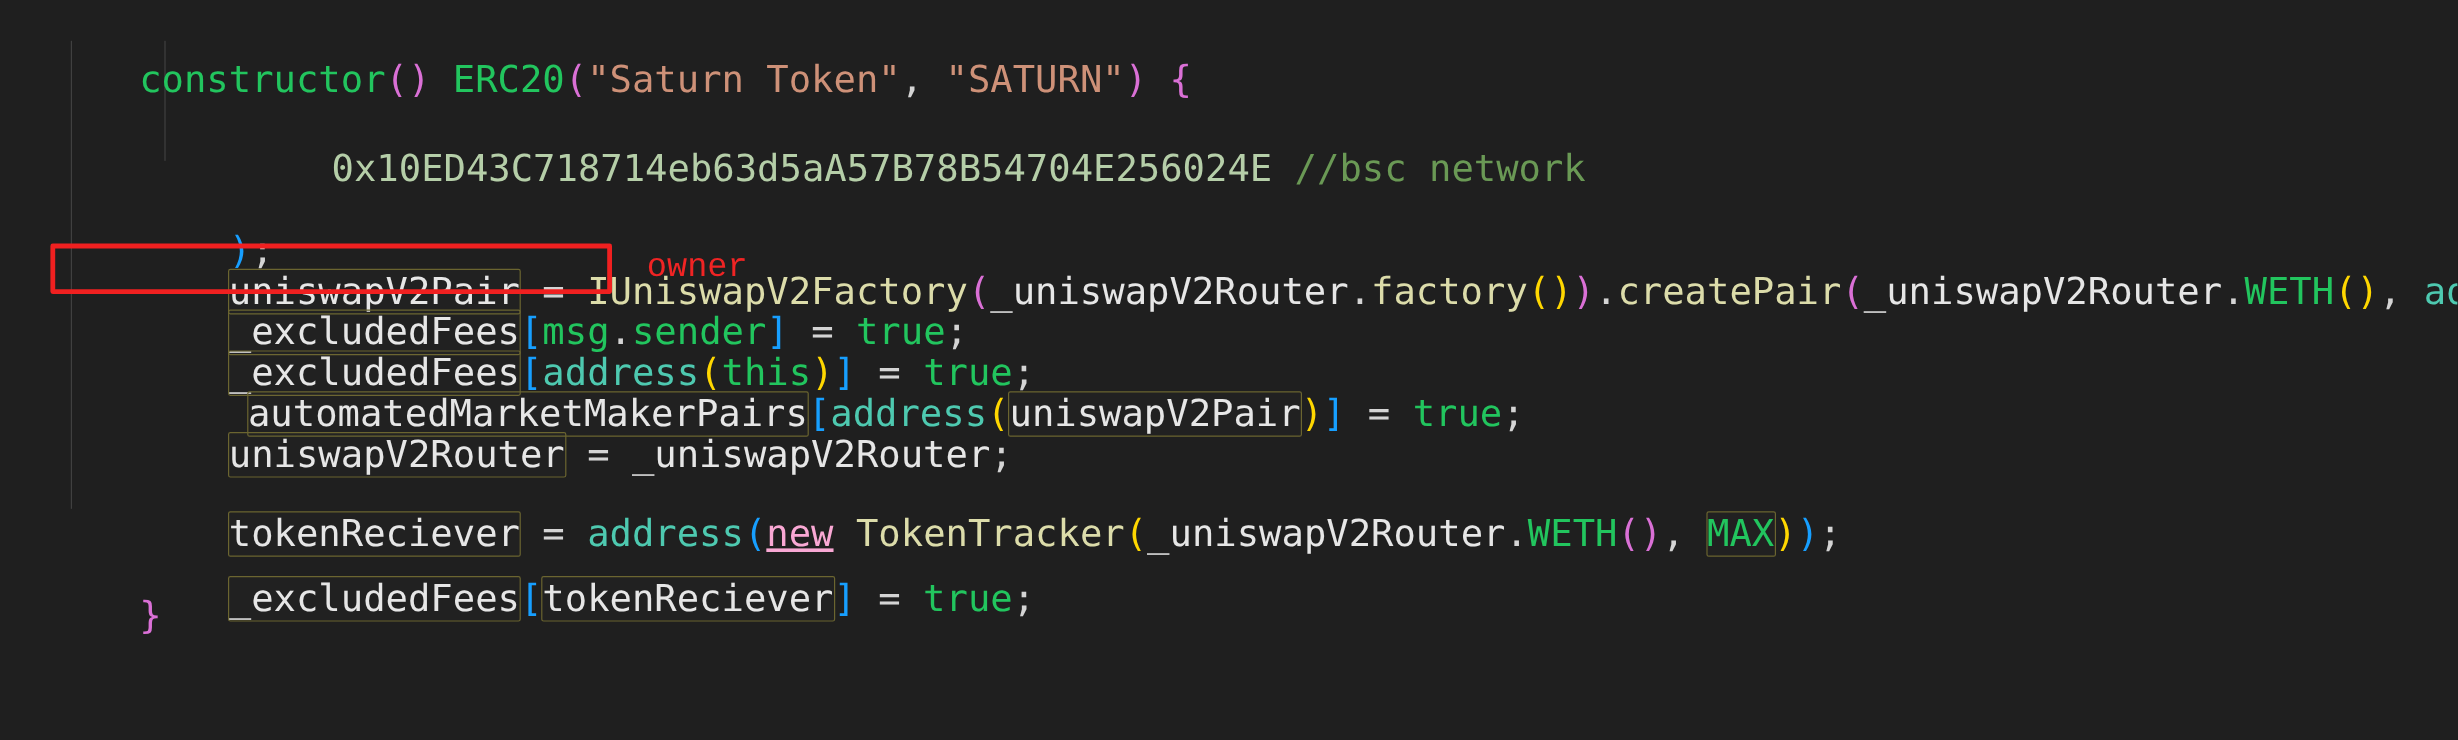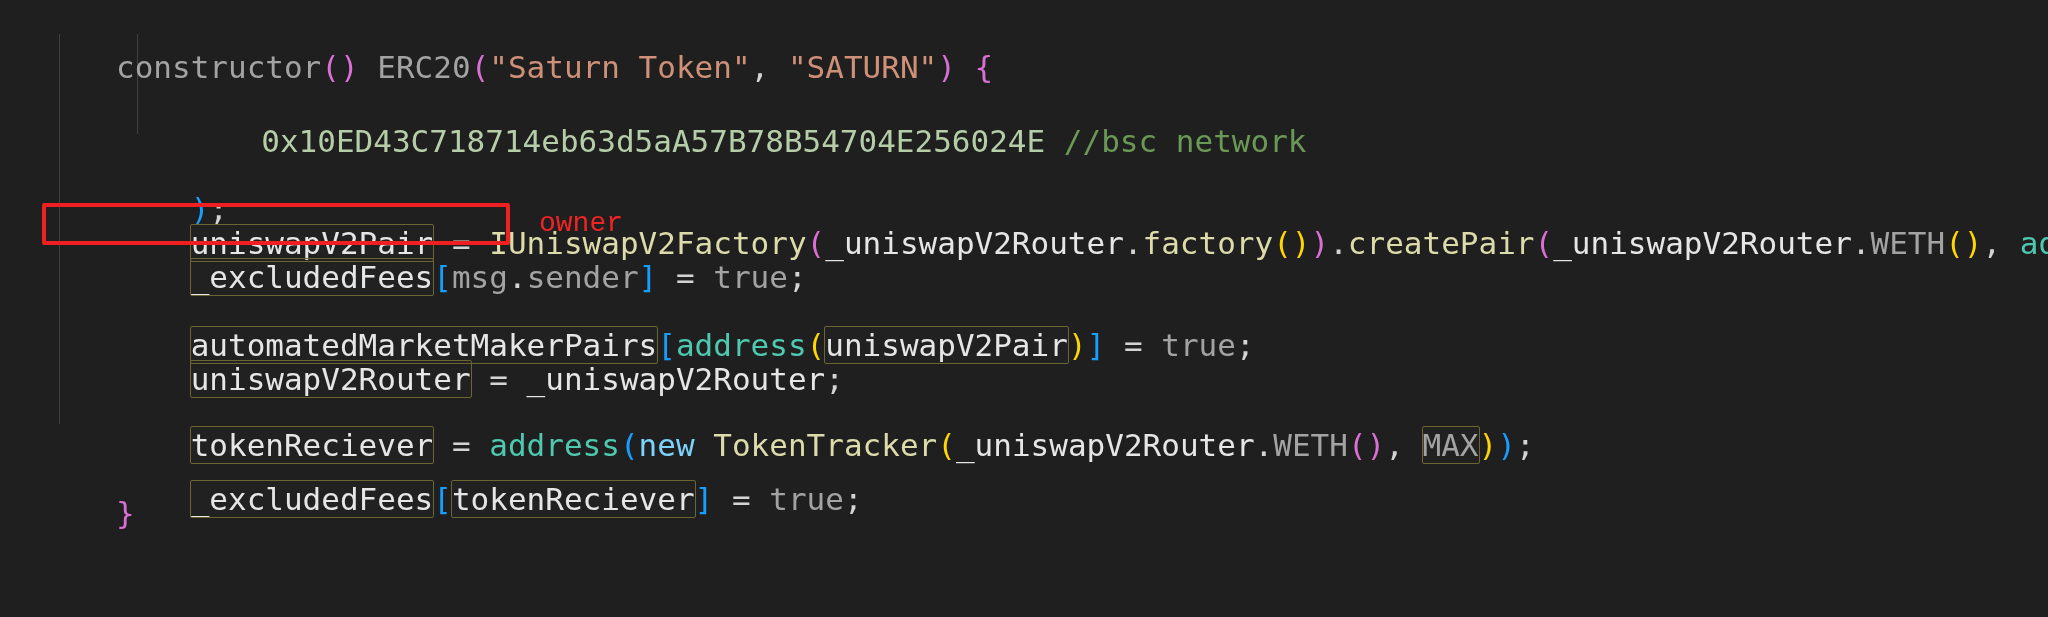--- a/index.html
+++ b/index.html
@@ -34,24 +34,24 @@
   }
   
   .guide {
     position: absolute;
     top: 0;
     bottom: 0;
     width: 1px;
     background: #404040;
   }
   
-  .t-kw      { color: #7dd3fc; }  
+  .t-kw      { color: #f9a8d4; text-decoration: underline; }  
   .t-fn      { color: #dcdcaa; }  
   .t-type    { color: #4ec9b0; }  
-  .t-blue    { color: #a3a3a3; text-align: right; } 
+  .t-blue    { color: #22c55e; text-align: right; } 
   .t-str     { color: #ce9178; }  
   .t-num     { color: #b5cea8; }  
   .t-comment { color: #6a9955; }  
   .t-plain   { color: #d4d4d4; }
   .t-white   { color: #e6e6e6; }
   .p-pink    { color: #da70d6; }  
   .p-yellow  { color: #ffd700; }  
   .p-blue    { color: #179fff; }  
 
   
@@ -85,42 +85,45 @@
   <div class="code-area">
 
     <div class="guide" style="left:59px; top:34px; height:390px;"></div>
     <div class="guide" style="left:137px; top:34px; height:100px;"></div>
 
     <div class="line" style="top:0px; padding-left:4px; position:absolute;">
       <span class="t-blue">constructor</span><span class="p-pink">()</span><span class="t-plain"> </span><span class="t-blue">ERC20</span><span class="p-pink">(</span><span class="t-str">"Saturn Token"</span><span class="t-plain">, </span><span class="t-str">"SATURN"</span><span class="p-pink">)</span><span class="t-plain"> </span><span class="p-pink">{</span>
     </div>
 
 
-    <div class="line" style="top:74px; padding-left:0; position:absolute;">
+    <div class="line" style="top:74px; padding-left:15px; position:absolute;">
       <span class="t-plain">        </span><span class="t-num">0x10ED43C718714eb63d5aA57B78B54704E256024E</span><span class="t-plain"> </span><span class="t-comment">//bsc network</span>
     </div>
 
     <div class="line" style="top:108px; padding-left:4px; position:absolute;">
       <span class="t-plain">        </span>
     </div>
 
     <div class="line" style="top:142px; padding-left:4px; position:absolute;">
       <span class="t-plain">    </span><span class="p-blue">)</span><span class="t-plain">;</span>
     </div>
 
     <div class="line" style="top:176px; padding-left:4px; position:absolute;">
       <span class="t-plain">    </span><span class="t-white occ">uniswapV2Pair</span><span class="t-plain"> = </span><span class="t-fn">IUniswapV2Factory</span><span class="p-pink">(</span><span class="t-white">_uniswapV2Router</span><span class="t-plain">.</span><span class="t-fn">factory</span><span class="p-yellow">()</span><span class="p-pink">)</span><span class="t-plain">.</span><span class="t-fn">createPair</span><span class="p-pink">(</span><span class="t-white">_uniswapV2Router</span><span class="t-plain">.</span><span class="t-blue">WETH</span><span class="p-yellow">()</span><span class="t-plain">, </span><span class="t-type">address</span>
     </div>
 
     <div class="line" style="top:210px; padding-left:4px; position:absolute;">
       <span class="t-plain">    </span><span class="t-white occ">_excludedFees</span><span class="p-blue">[</span><span class="t-blue">msg</span><span class="t-plain">.</span><span class="t-blue">sender</span><span class="p-blue">]</span><span class="t-plain"> = </span><span class="t-blue">true</span><span class="t-plain">;</span>
     </div>
 
+    <div class="line" style="top:244px; padding-left:4px; position:absolute;">
+      <span class="t-plain">    </span><span class="t-white occ">_excludedFees</span><span class="p-blue">[</span><span class="t-type">address</span><span class="p-yellow">(</span><span class="t-blue">this</span><span class="p-yellow">)</span><span class="p-blue">]</span><span class="t-plain"> = </span><span class="t-blue">true</span><span class="t-plain">;</span>
+    </div>
 
-    <div class="line" style="top:278px; padding-left:4px; position:absolute;">
+    <div class="line" style="top:278px; padding-left:20px; position:absolute;">
       <span class="t-plain">    </span><span class="t-white occ">automatedMarketMakerPairs</span><span class="p-blue">[</span><span class="t-type">address</span><span class="p-yellow">(</span><span class="t-white occ">uniswapV2Pair</span><span class="p-yellow">)</span><span class="p-blue">]</span><span class="t-plain"> = </span><span class="t-blue">true</span><span class="t-plain">;</span>
     </div>
 
     <div class="line" style="top:312px; padding-left:4px; position:absolute;">
       <span class="t-plain">    </span><span class="t-white occ">uniswapV2Router</span><span class="t-plain"> = </span><span class="t-white">_uniswapV2Router</span><span class="t-plain">;</span>
     </div>
 
     <div class="line" style="top:346px; padding-left:4px; position:absolute;">
       <span></span>
     </div>

